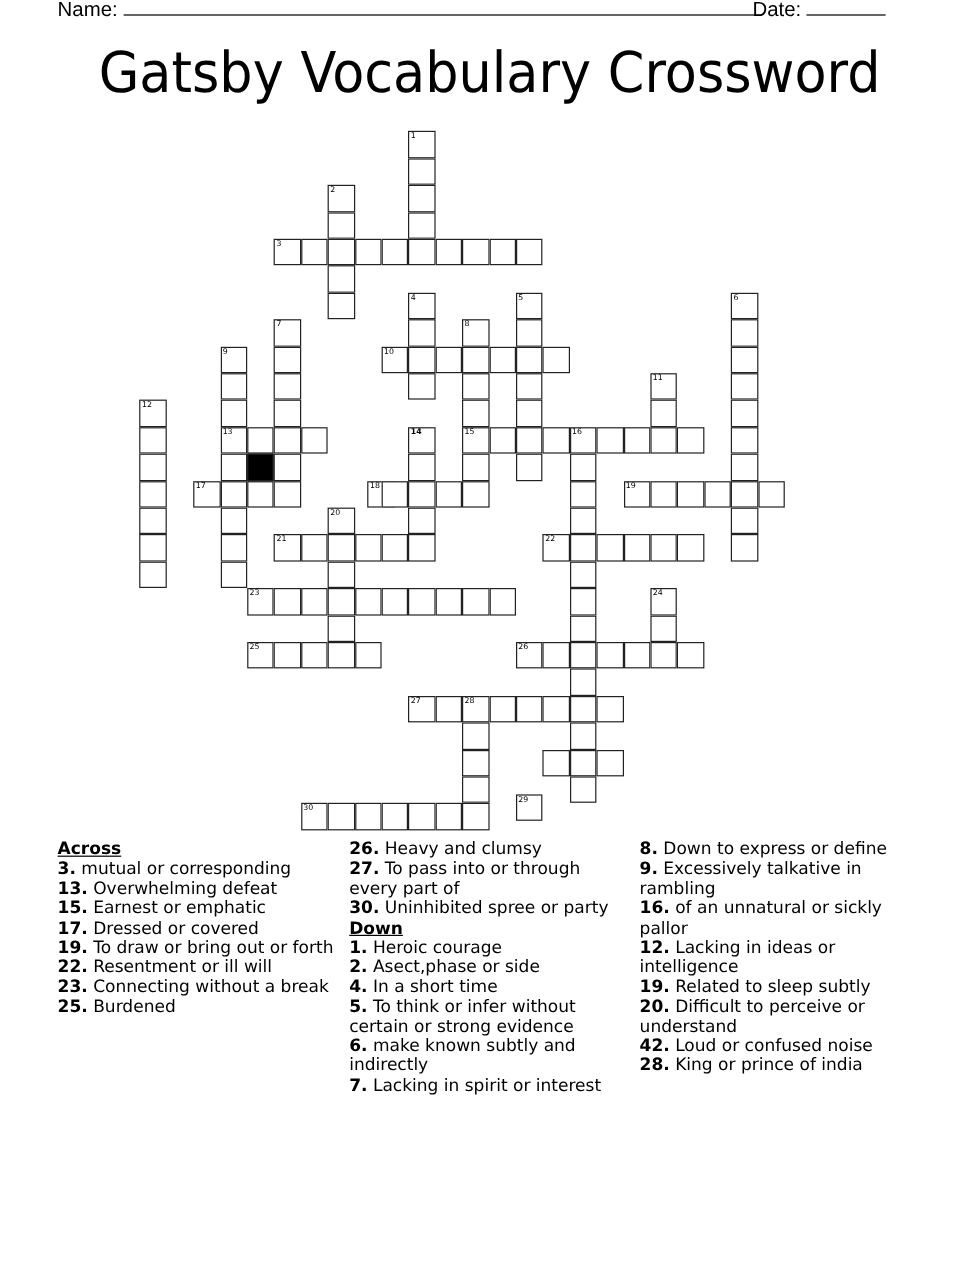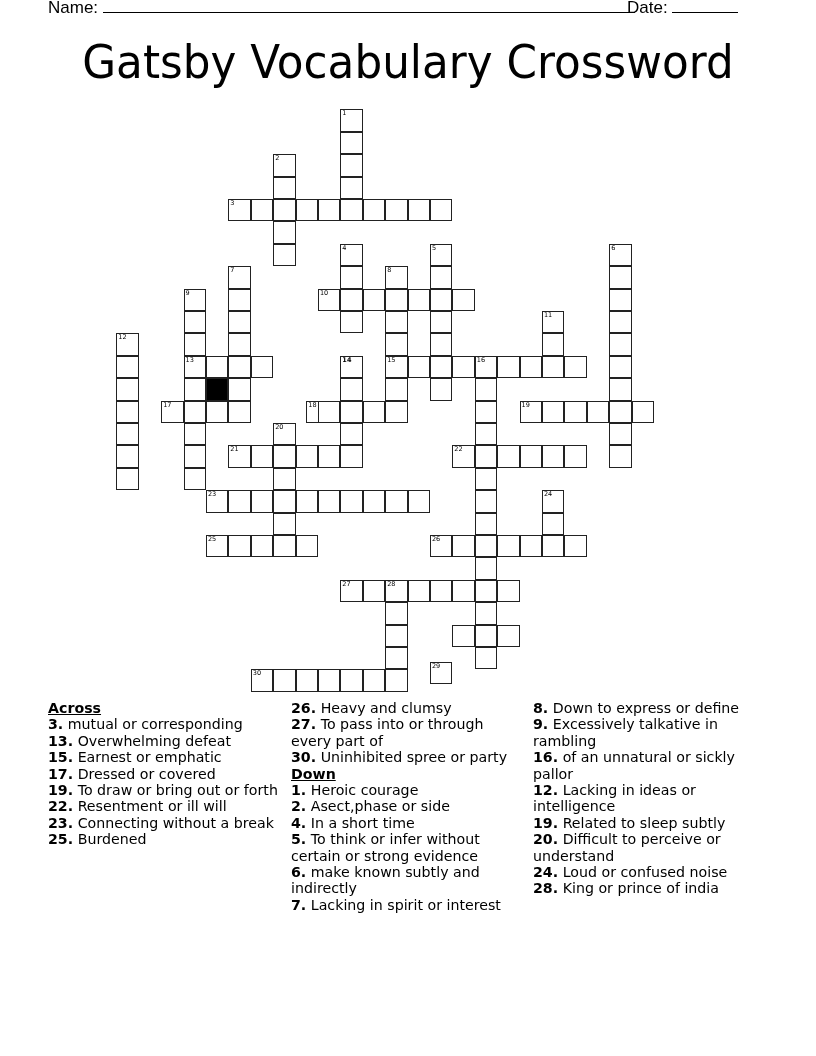--- a/index.html
+++ b/index.html
@@ -289,16 +289,16 @@
       <div class="clue"><b>6.</b><span> make known subtly and indirectly</span></div>
       <div class="clue"><b>7.</b><span> Lacking in spirit or interest</span></div>
     </div>
   <div class="col" id="col3" style="left:533px; width:235px;">
       <div class="clue"><b>8.</b><span> Down to express or define</span></div>
       <div class="clue"><b>9.</b><span> Excessively talkative in rambling</span></div>
       <div class="clue"><b>16.</b><span> of an unnatural or sickly pallor</span></div>
       <div class="clue"><b>12.</b><span> Lacking in ideas or intelligence</span></div>
       <div class="clue"><b>19.</b><span> Related to sleep subtly</span></div>
       <div class="clue"><b>20.</b><span> Difficult to perceive or understand</span></div>
-      <div class="clue"><b>24.</b><span> Loud or confused noise</span></div>
+      <div class="clue"><b>42.</b><span> Loud or confused noise</span></div>
       <div class="clue"><b>28.</b><span> King or prince of india</span></div>
     </div>
 </div>
 
 </body></html>

